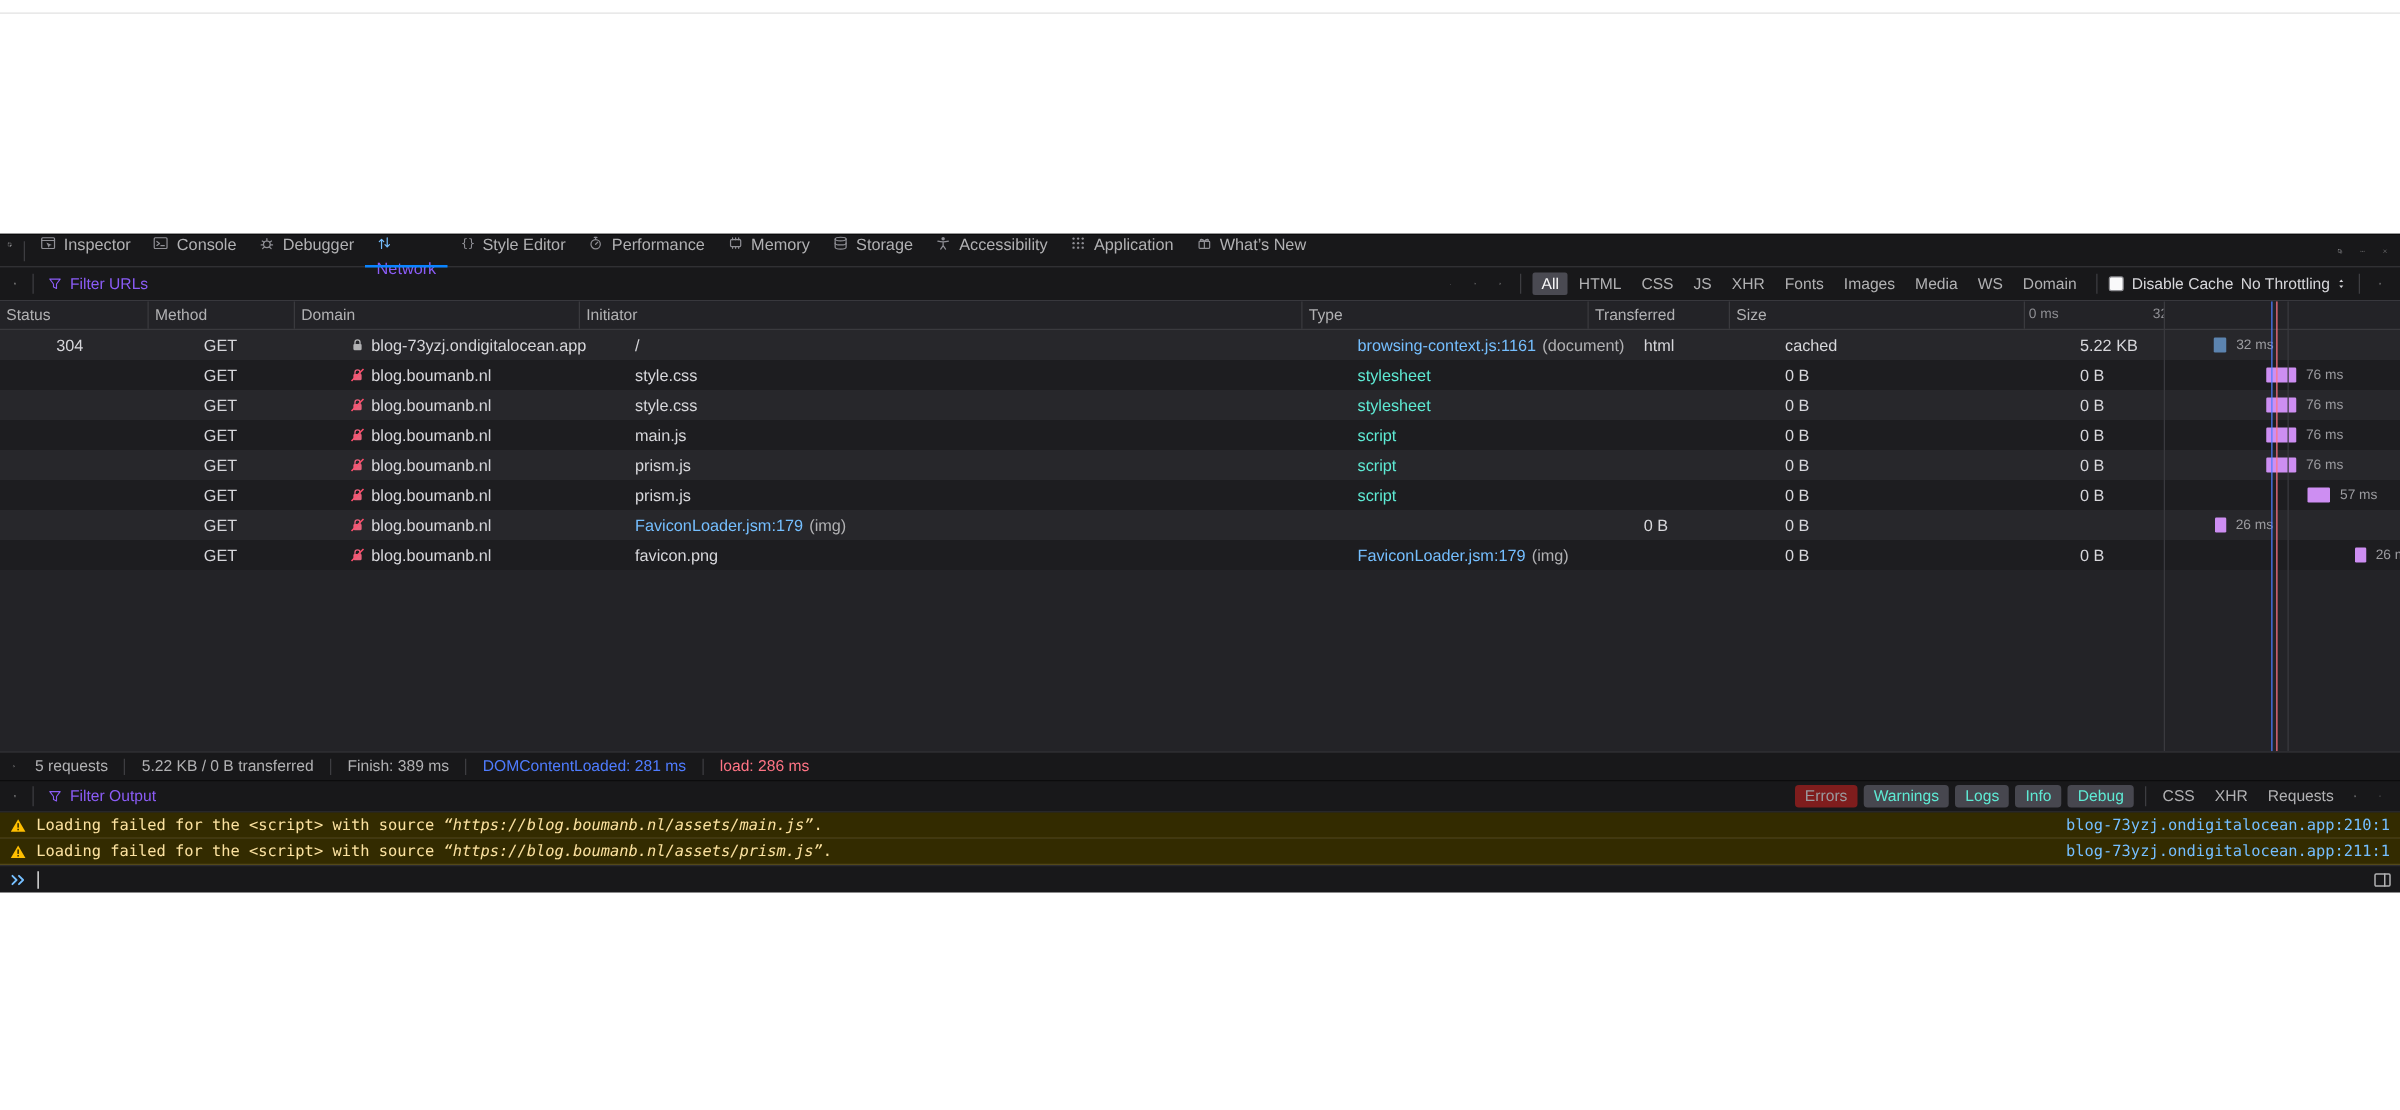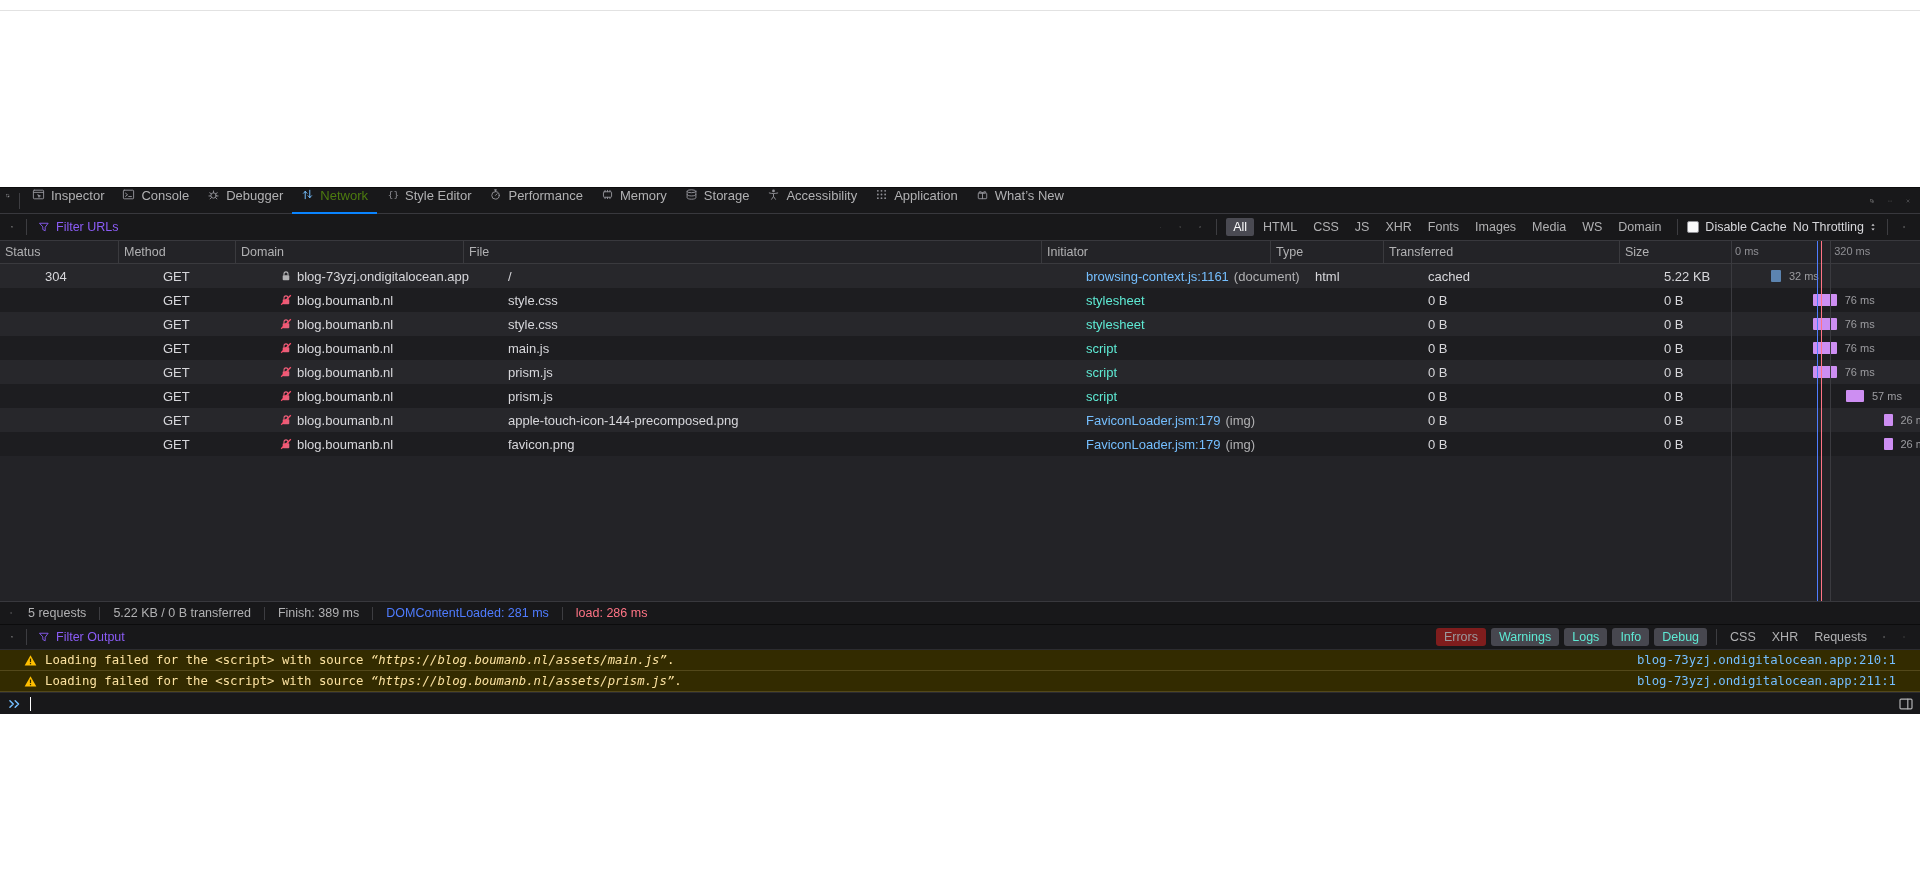--- a/index.html
+++ b/index.html
@@ -18,21 +18,21 @@
   .i14{width:14px;height:14px;}.i16{width:16px;height:16px;}
   .vsep{width:1px;height:16px;background:#3d3d41;margin:0 3px;flex:none;}
 
   
   .tabbar{height:26px;background:#18181a;display:flex;align-items:stretch;border-bottom:1px solid #38383d;}
   .icon-btn{display:flex;align-items:center;justify-content:center;color:#b1b1b3;padding:0 6px;}
   .tabbar .vsep{align-self:center;}
   .tabs{display:flex;align-items:stretch;}
   .tab{display:flex;align-items:flex-start;gap:6px;padding:0 9px;color:#b1b1b3;position:relative;white-space:nowrap;}
   .tab .ico{color:#8f8f95;}
-  .tab.selected{color:#4d7c0f;}
+  .tab.selected{color:#8b5cf6;flex-direction:column;}
   .tab.selected .ico{color:#75bfff;}
   .tab.selected::after{content:"";position:absolute;left:0;right:0;bottom:-1px;height:2px;background:#0a84ff;}
   .tab-right{margin-left:auto;display:flex;align-items:center;gap:2px;padding-right:4px;}
 
   
   .net-toolbar{height:27px;background:#18181a;border-bottom:1px solid #38383d;display:flex;
                align-items:center;padding:0 5px;gap:4px;font-size:12.5px;}
   .filter-input{display:flex;align-items:center;gap:6px;color:#8b5cf6;padding-left:4px;}
   .nt-right{margin-left:auto;display:flex;align-items:center;gap:6px;padding-right:4px;}
   .pill{padding:2px 7px;border-radius:2px;color:#b1b1b3;white-space:nowrap;}
@@ -70,21 +70,21 @@
   .net-statusbar .vsep{height:13px;}
 
   
   .console-toolbar{height:26px;background:#18181a;border-top:1px solid #0c0c0d;border-bottom:1px solid #2c2c30;
                    display:flex;align-items:center;padding:0 5px;gap:4px;font-size:12.5px;}
   .ct-right{margin-left:auto;display:flex;align-items:center;gap:6px;padding-right:4px;}
   .lvl{padding:2px 8px;border-radius:3px;color:#5eead4;white-space:nowrap;}
   .lvl.active{background:#47474f;}
   .lvl.inactive{background:#7f1d1d;color:#9a9a9e;}
   .cat{color:#b1b1b3;padding:0 4px;}
-  .console-msg{height:21px;display:flex;align-items:center;gap:8px;padding:0 24px;
+  .console-msg{height:21px;display:flex;align-items:center;gap:8px;padding:0 8px;
                font-family:"DejaVu Sans Mono",monospace;font-size:12.3px;}
   .msg-text{white-space:nowrap;overflow:hidden;}
   .msg-quoted{font-style:italic;}
   .msg-source{margin-left:auto;color:#75bfff;text-decoration:none;white-space:nowrap;}
   .console-input{height:22px;background:#18181a;display:flex;align-items:center;gap:8px;
                  padding:0 8px;position:relative;border-top:1px solid #2c2c30;}
   .caret{width:1px;height:14px;background:#ffffff;}
   .split-btn{position:absolute;right:6px;top:3px;color:#b1b1b3;}
 </style>
 </head>
@@ -321,23 +321,20 @@
         <div class="header-cell">
           <span>Status</span>
         </div>
         <div class="header-cell">
           <span>Method</span>
         </div>
         <div class="header-cell">
           <span>Domain</span>
         </div>
         <div class="header-cell">
-          <span>File</span>
-        </div>
-        <div class="header-cell">
           <span>Initiator</span>
         </div>
         <div class="header-cell">
           <span>Type</span>
         </div>
         <div class="header-cell">
           <span>Transferred</span>
         </div>
         <div class="header-cell">
           <span>Size</span>
@@ -504,21 +501,20 @@
           <div class="cell">
             <span class="ico i12">
               <svg viewBox="0 0 16 16">
                 <path d="M5.3 7.2V5.2a2.7 2.7 0 0 1 5.4 0v2" fill="none" stroke="#e8607a" stroke-width="1.4"></path>
                 <rect x="3.6" y="6.9" width="8.8" height="6.6" rx="1.2" fill="#e8607a"></rect>
                 <line x1="1.6" y1="14.4" x2="14.4" y2="1.6" stroke="#ff4f6d" stroke-width="1.7"></line>
               </svg>
             </span>
             <span>blog.boumanb.nl</span>
           </div>
-          <div class="cell">apple-touch-icon-144-precomposed.png</div>
           <div class="cell">
             <a class="link">FaviconLoader.jsm:179</a>
             <span class="suffix">(img)</span>
           </div>
           <div class="cell"></div>
           <div class="cell">0 B</div>
           <div class="cell">0 B</div>
           <div class="cell wf-cell">
             <div class="bar" style="margin-left: 113.46px; width: 8.06px; background: rgb(205, 142, 242);"></div>
             <span class="bar-label">26 ms</span>

